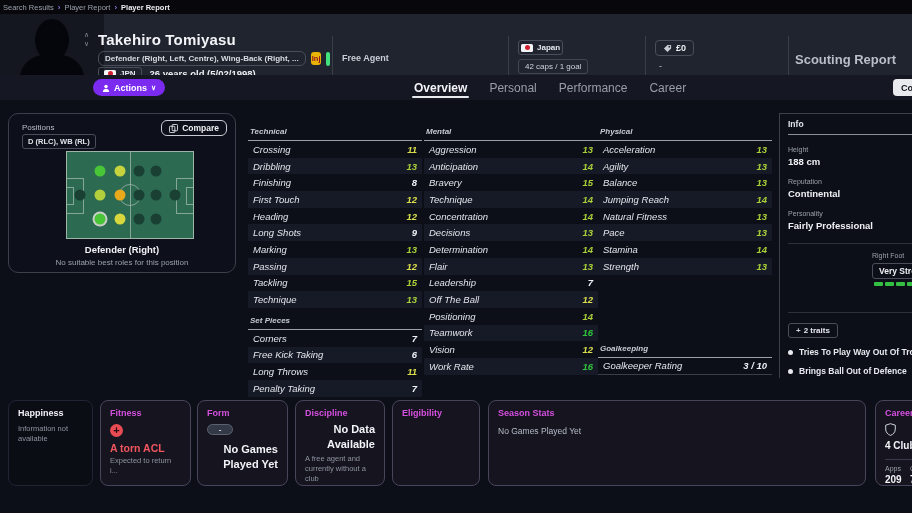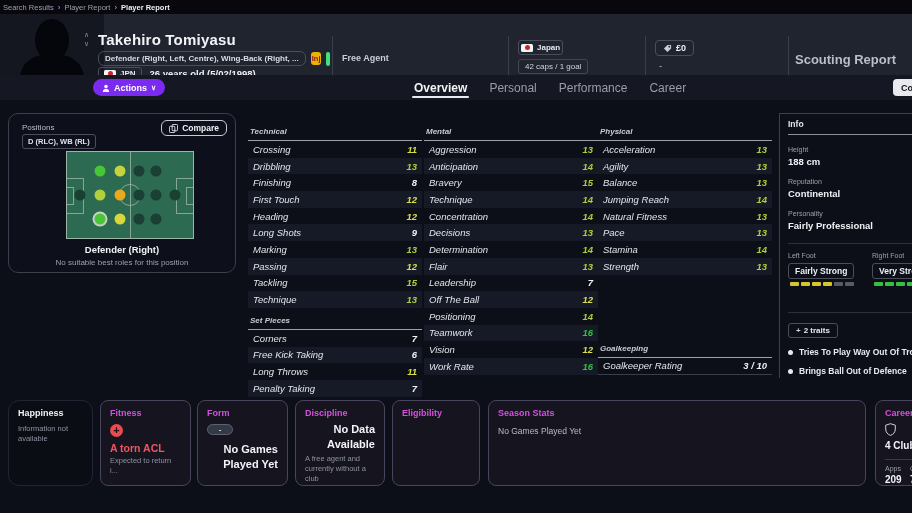--- a/index.html
+++ b/index.html
@@ -115,21 +115,21 @@
                  padding:2px 7px; font-size:8px; font-weight:bold; color:#e6e8ee; width:max-content; margin-top:10px; cursor:pointer; }
   .traits-plus { font-size:8px; color:#cfd3db; }
   .trait-row { display:flex; align-items:center; gap:6px; margin-top:9px; }
   .trait-dot { width:5px; height:5px; border-radius:50%; background:#e8eaef; flex:none; }
   .trait-text { font-size:8.5px; font-weight:bold; color:#e8eaef; white-space:nowrap; }
 
   
   .bcard { position:absolute; top:400px; height:86px; border-radius:8px; background:#15141f;
            border:1px solid #48445c; padding:7px 9px; cursor:pointer; }
   .bcard-title { font-size:9px; font-weight:bold; color:#d650e0; }
-  .card-happiness { left:8px; width:85px; background:#0a0d14; border-color:#202534;border-radius:11px; }
+  .card-happiness { left:8px; width:85px; background:#0a0d14; border-color:#202534; }
   .card-happiness .bcard-title { color:#f0f2f6; }
   .muted-sm { font-size:7.5px; color:#8d93a0; margin-top:6px; line-height:1.35; }
   .card-fitness { left:100px; width:91px; }
   .plus-circle { width:13px; height:13px; border-radius:50%; background:#e84b52; margin-top:6px;
                  display:flex; align-items:center; justify-content:center; font-size:11px; font-weight:bold; color:#2a0d12; line-height:1; }
   .injury-text { font-size:10.5px; font-weight:bold; color:#f2555e; margin-top:5px; }
   .card-form { left:197px; width:91px; }
   .form-badge { margin-top:6px; width:26px; height:11px; background:#343947; border:1px solid #5d6270;
                 border-radius:6px; display:flex; align-items:center; justify-content:center;
                 font-size:8px; font-weight:bold; color:#dfe2e8; line-height:1; }
@@ -444,32 +444,20 @@
   <div class="info-col">
     <div class="info-title">Info</div>
     <div class="ilabel">Height</div>
     <div class="ivalue">188 cm</div>
     <div class="ilabel">Reputation</div>
     <div class="ivalue">Continental</div>
     <div class="ilabel">Personality</div>
     <div class="ivalue">Fairly Professional</div>
     <div class="iline"></div>
     <div class="feet">
-      <div class="foot-col foot-left">
-        <div class="foot-label">Left Foot</div>
-        <div class="foot-pill">Fairly Strong</div>
-        <div class="foot-bars">
-            <span class="fseg" style="background: rgb(214, 198, 46);"></span>
-            <span class="fseg" style="background: rgb(214, 198, 46);"></span>
-            <span class="fseg" style="background: rgb(214, 198, 46);"></span>
-            <span class="fseg" style="background: rgb(214, 198, 46);"></span>
-            <span class="fseg" style="background: rgb(86, 91, 100);"></span>
-            <span class="fseg" style="background: rgb(86, 91, 100);"></span>
-          </div>
-      </div>
       <div class="foot-col foot-right">
         <div class="foot-label">Right Foot</div>
         <div class="foot-pill">Very Strong</div>
         <div class="foot-bars">
             <span class="fseg" style="background: rgb(53, 192, 68);"></span>
             <span class="fseg" style="background: rgb(53, 192, 68);"></span>
             <span class="fseg" style="background: rgb(53, 192, 68);"></span>
             <span class="fseg" style="background: rgb(53, 192, 68);"></span>
           </div>
       </div>

